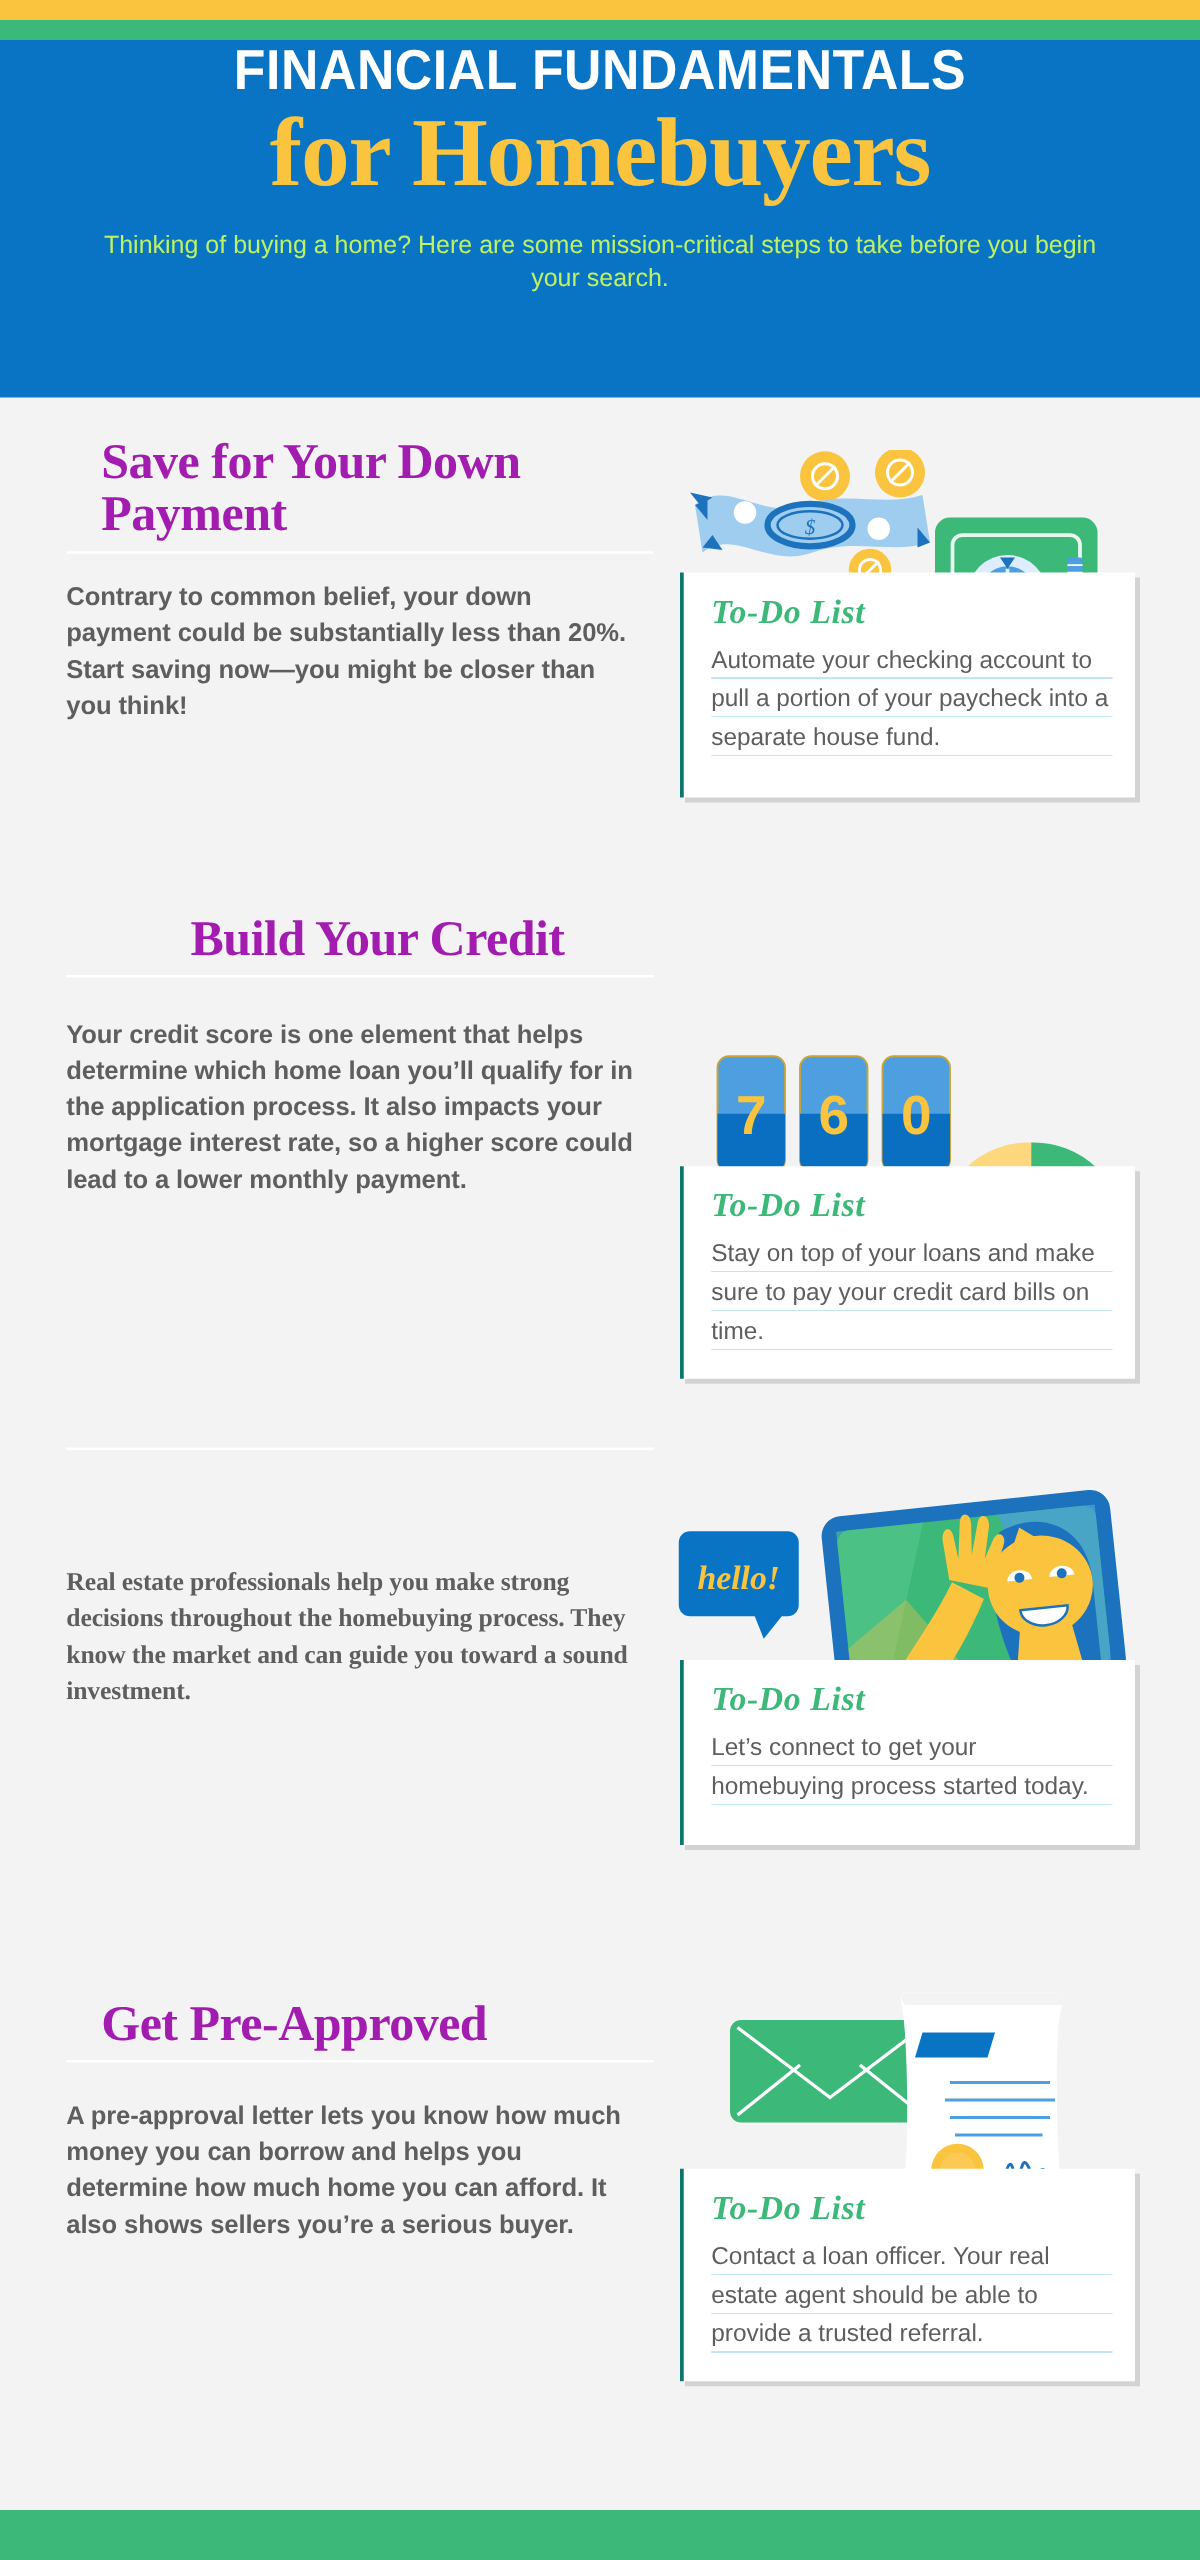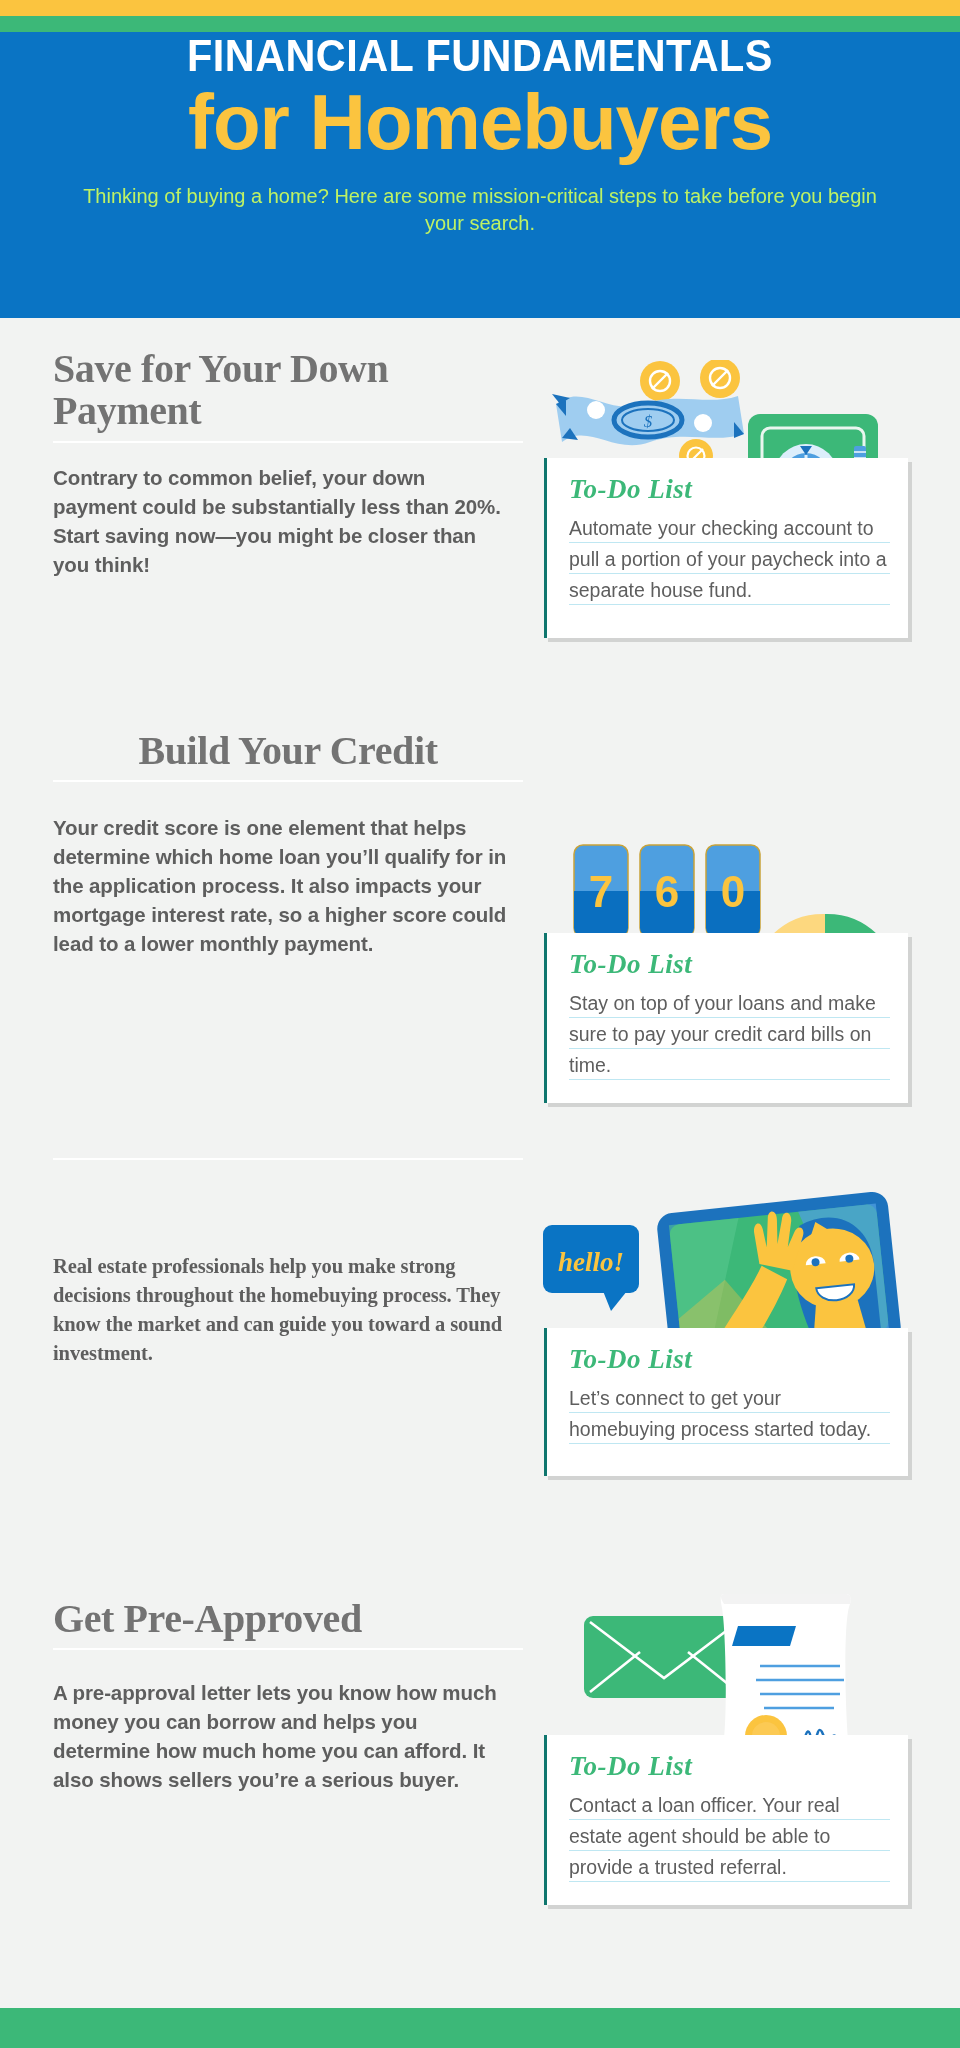--- a/index.html
+++ b/index.html
@@ -40,21 +40,21 @@
   .header-title {
     font-family: "Liberation Sans", sans-serif;
     font-weight: bold;
     font-size: 45px;
     letter-spacing: 0.5px;
     color: #ffffff;
     line-height: 1.05;
     transform: scaleX(0.92);
   }
   .header-subtitle-big {
-    font-family: Liberation Sans, sans-serif;
+    font-family: Liberation Serif, serif;
     font-weight: bold;
     font-style: normal;
     font-size: 78px;
     color: #fbc43f;
     line-height: 1.0;
     margin-top: 4px;
     letter-spacing: -1px;
   }
   .header-lede {
     margin: 22px auto 0 auto;
@@ -73,22 +73,23 @@
   .sec-head {
     position: absolute;
     left: 53px;
     width: 470px;
   }
   .sec-title {
     font-family: "Liberation Serif", serif;
     font-weight: bold;
     font-size: 40px;
     line-height: 1.06;
-    color: #737373;
+    color: #a21caf;
     letter-spacing: -0.4px;
+    margin-left: 28px;
   }
   .sec-rule {
     margin-top: 8px;
     width: 470px;
     height: 2px;
     background: #ffffff;
   }
   .sec-body {
     position: absolute;
     left: 53px;

